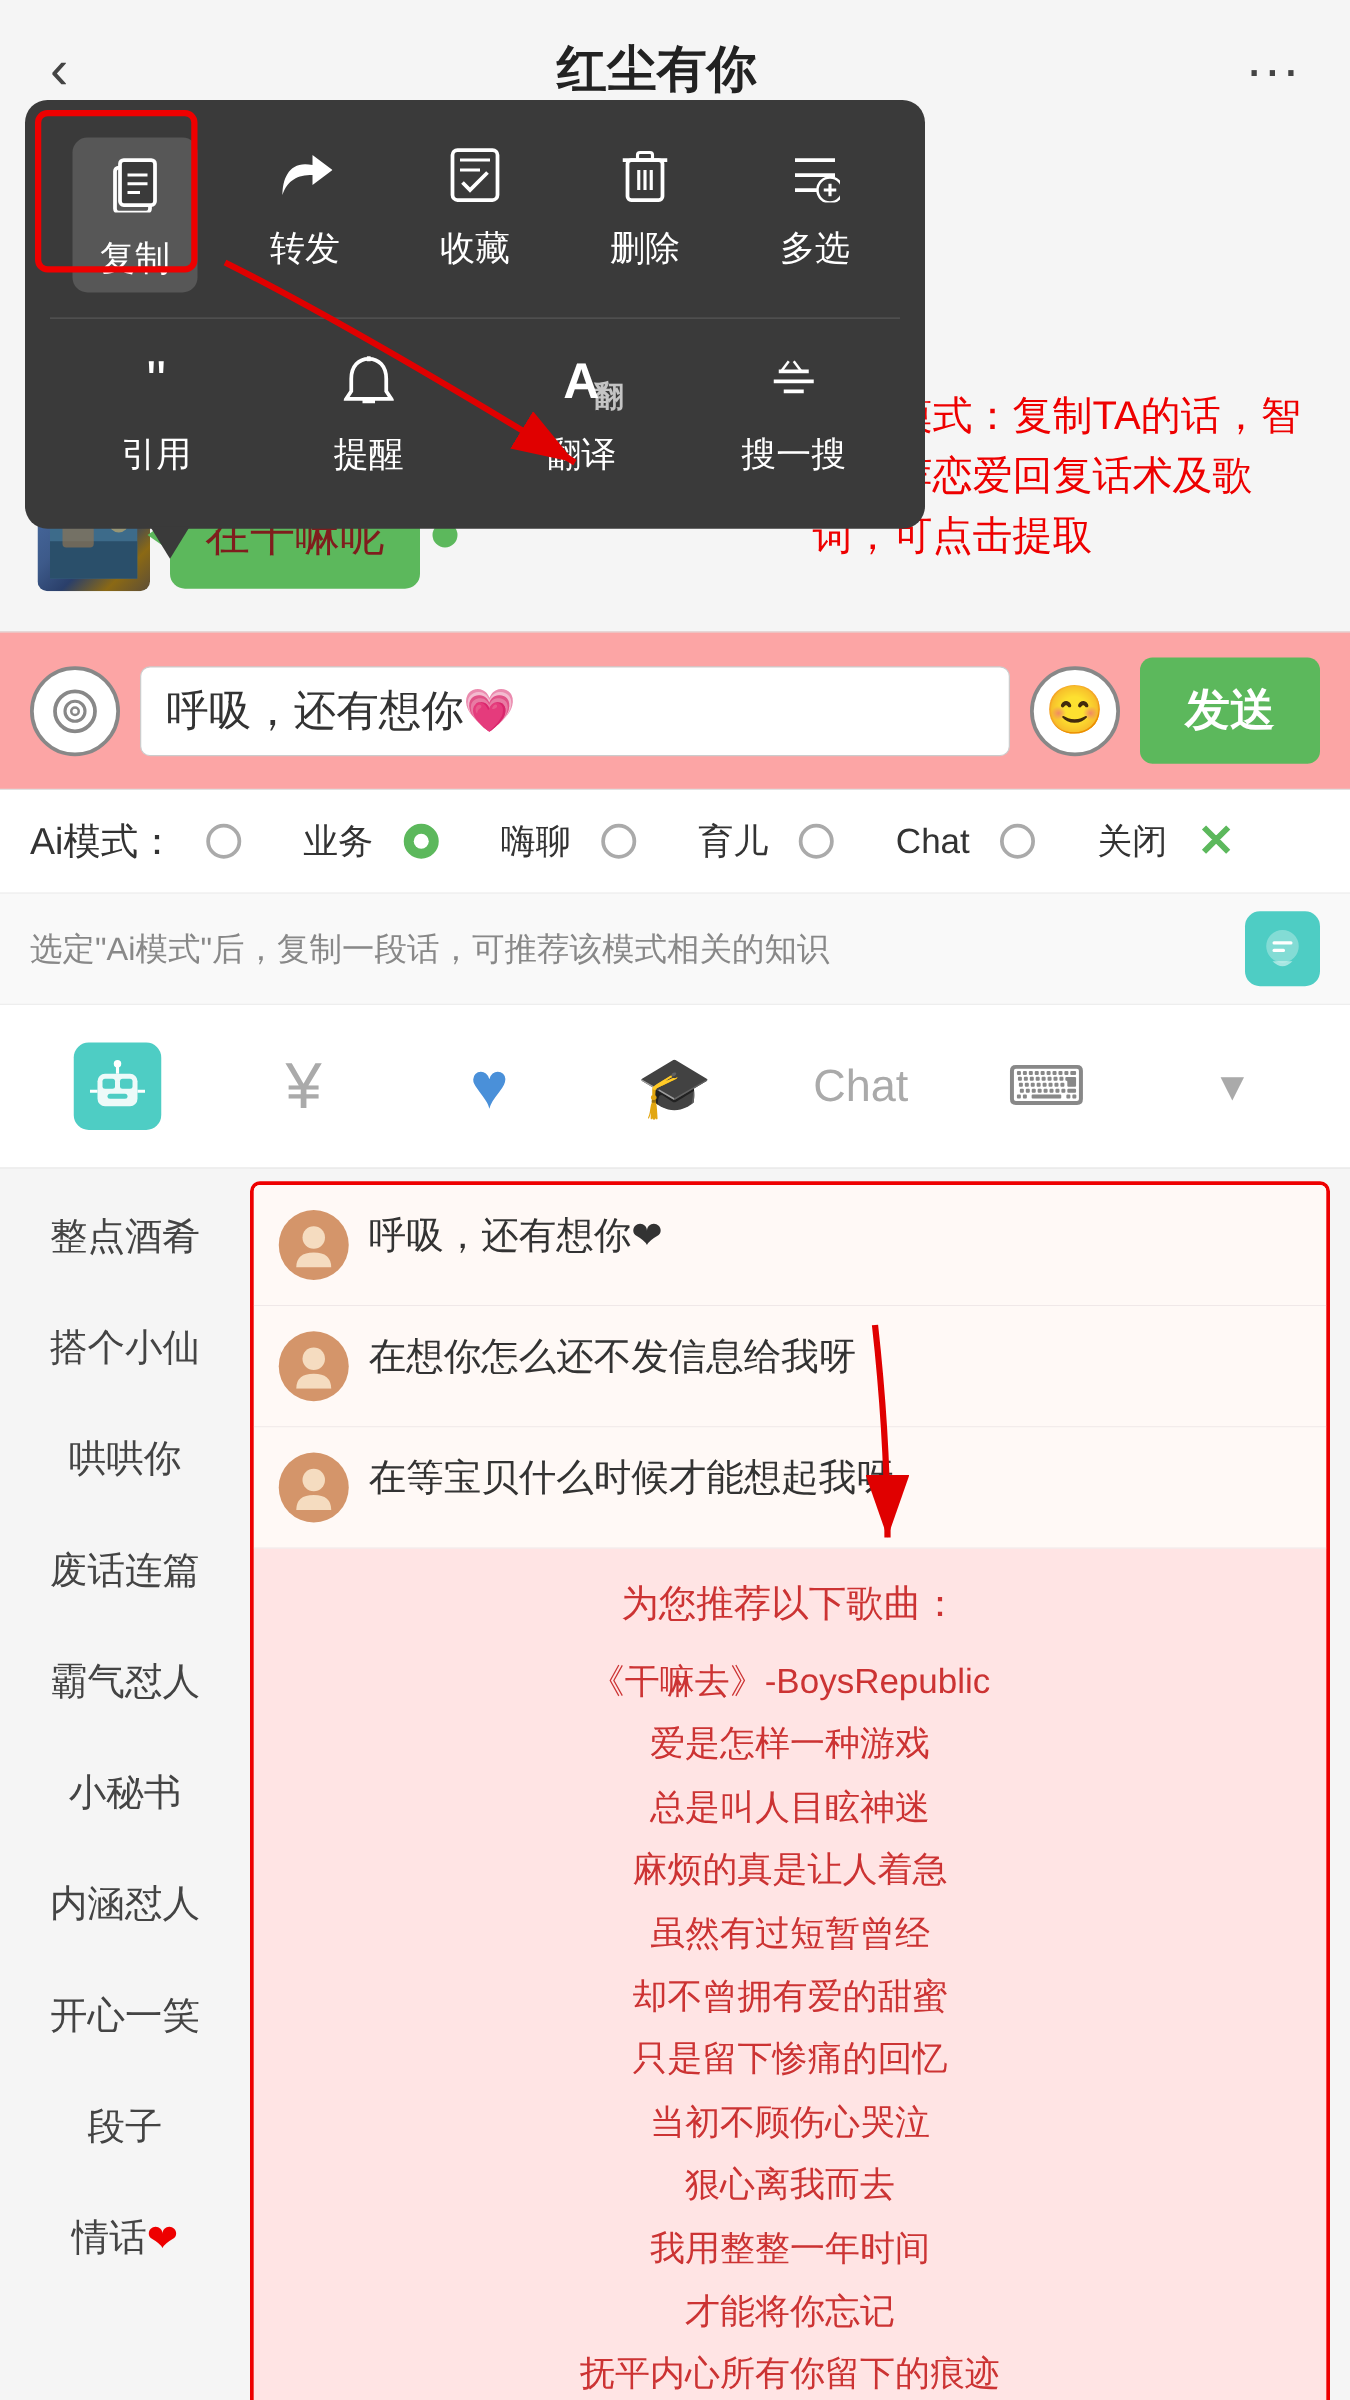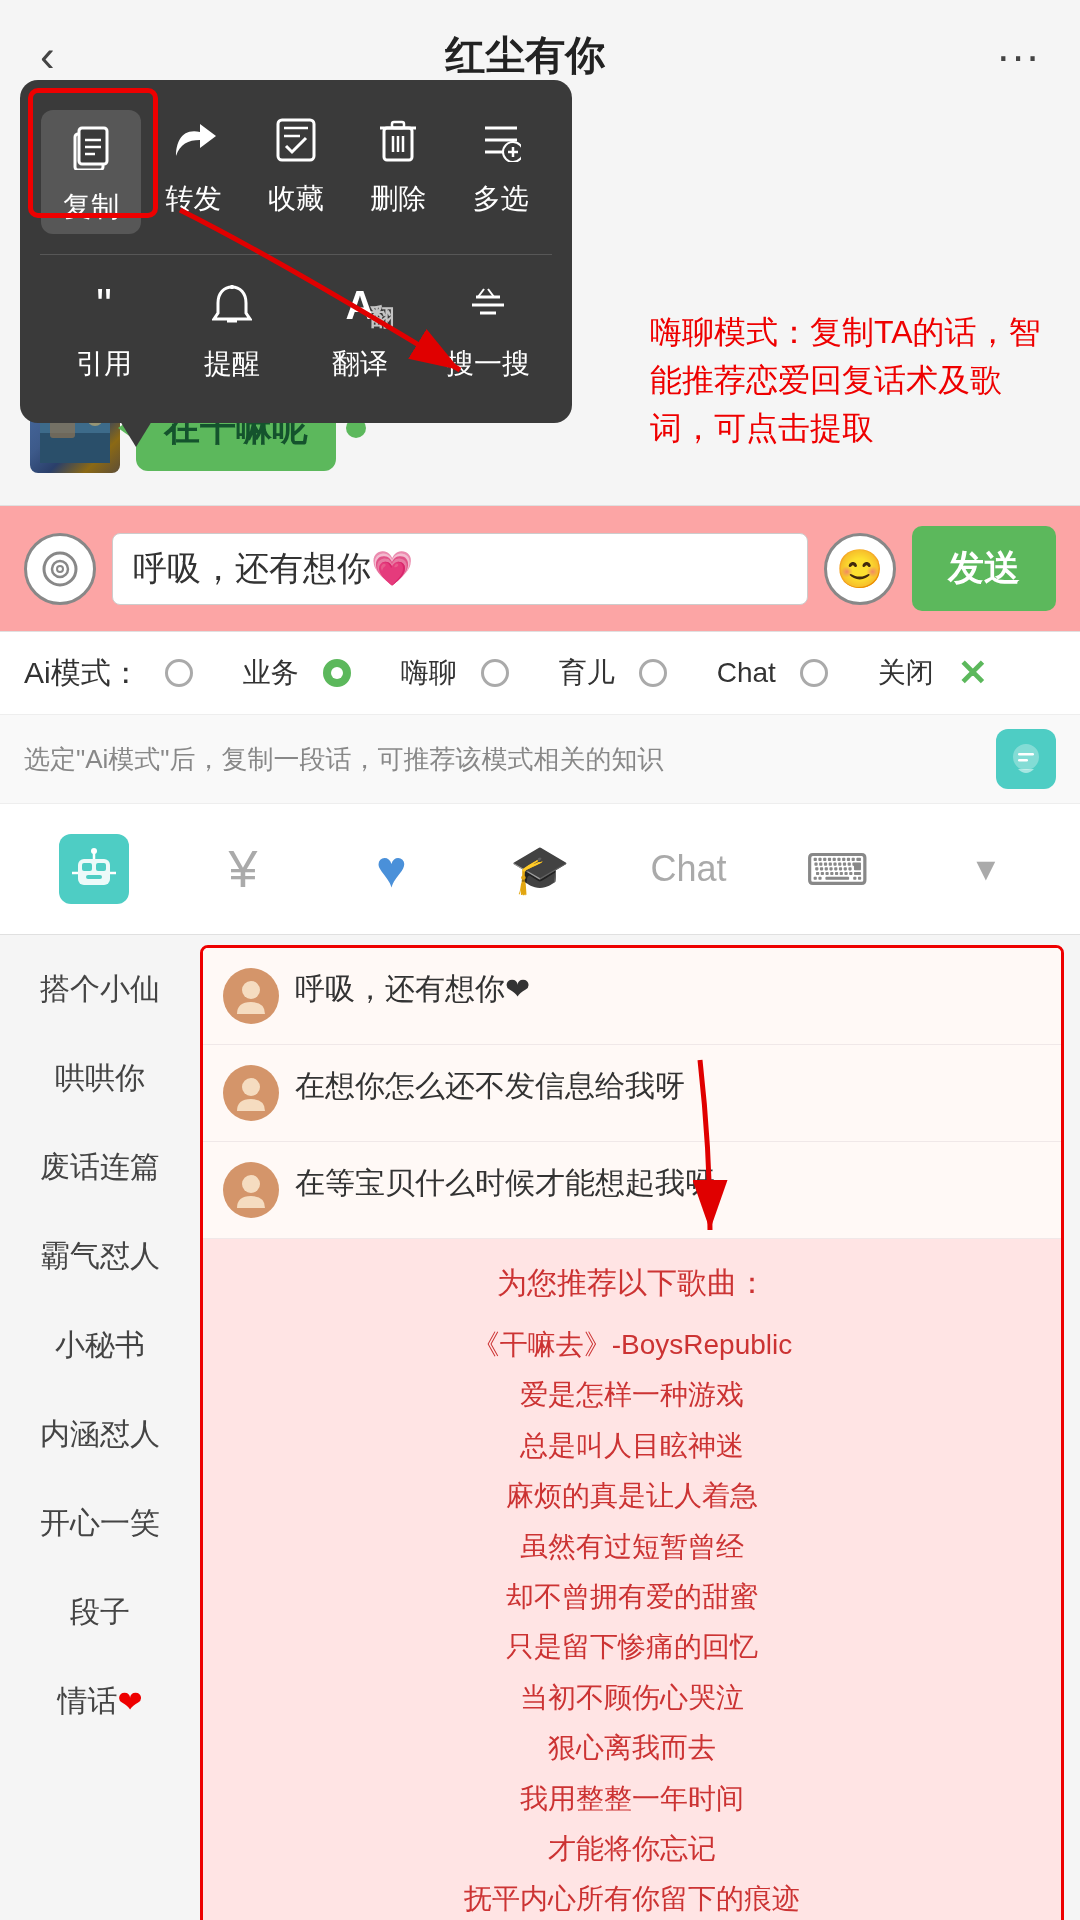--- a/index.html
+++ b/index.html
@@ -30,21 +30,21 @@
       font-size: 44px;
       color: #444;
       cursor: pointer;
     }
 
     
     .context-menu {
       position: absolute;
       top: 80px;
       left: 20px;
-      width: 552px;
+      width: 720px;
       background: #3a3a3a;
       border-radius: 18px;
       padding: 30px 20px 20px;
       z-index: 100;
     }
     .context-menu-row {
       display: flex;
       justify-content: space-around;
       margin-bottom: 20px;
     }
@@ -135,25 +135,25 @@
       height: 100%;
       background: linear-gradient(135deg, #4a6fa5 0%, #3d5a8a 40%, #2a3f6a 60%, #8B6914 80%, #5d4e37 100%);
       display: flex;
       align-items: center;
       justify-content: center;
       color: #fff;
       font-size: 24px;
     }
     .chat-bubble {
       background: #5cb85c;
-      color: #14532d;
+      color: #7f1d1d;
       padding: 18px 28px;
       border-radius: 12px;
       font-size: 36px;
-      font-weight: 700;
+      font-weight: 400;
       position: relative;
     }
     .chat-bubble::before {
       content: '';
       position: absolute;
       left: -18px;
       top: 50%;
       transform: translateY(-50%);
       width: 0;
       height: 0;
@@ -671,20 +671,21 @@
     <marker id="arrowhead2" markerWidth="10" markerHeight="7" refX="10" refY="3.5" orient="auto">
       <polygon points="0 0, 10 3.5, 0 7" fill="#e00000"></polygon>
     </marker>
   </defs>
   <path d="M 150 10 Q 160 100 160 180" stroke="#e00000" stroke-width="5" fill="none" marker-end="url(#arrowhead2)"></path>
 </svg>
 
 <div class="main-content">
 
   <div class="left-sidebar">
+    <div class="sidebar-item">整点酒肴</div>
     <div class="sidebar-item">搭个小仙</div>
     <div class="sidebar-item">哄哄你</div>
     <div class="sidebar-item">废话连篇</div>
     <div class="sidebar-item">霸气怼人</div>
     <div class="sidebar-item">小秘书</div>
     <div class="sidebar-item">内涵怼人</div>
     <div class="sidebar-item">开心一笑</div>
     <div class="sidebar-item">段子</div>
     <div class="sidebar-item">情话<span class="heart-red">❤</span></div>
   </div>

